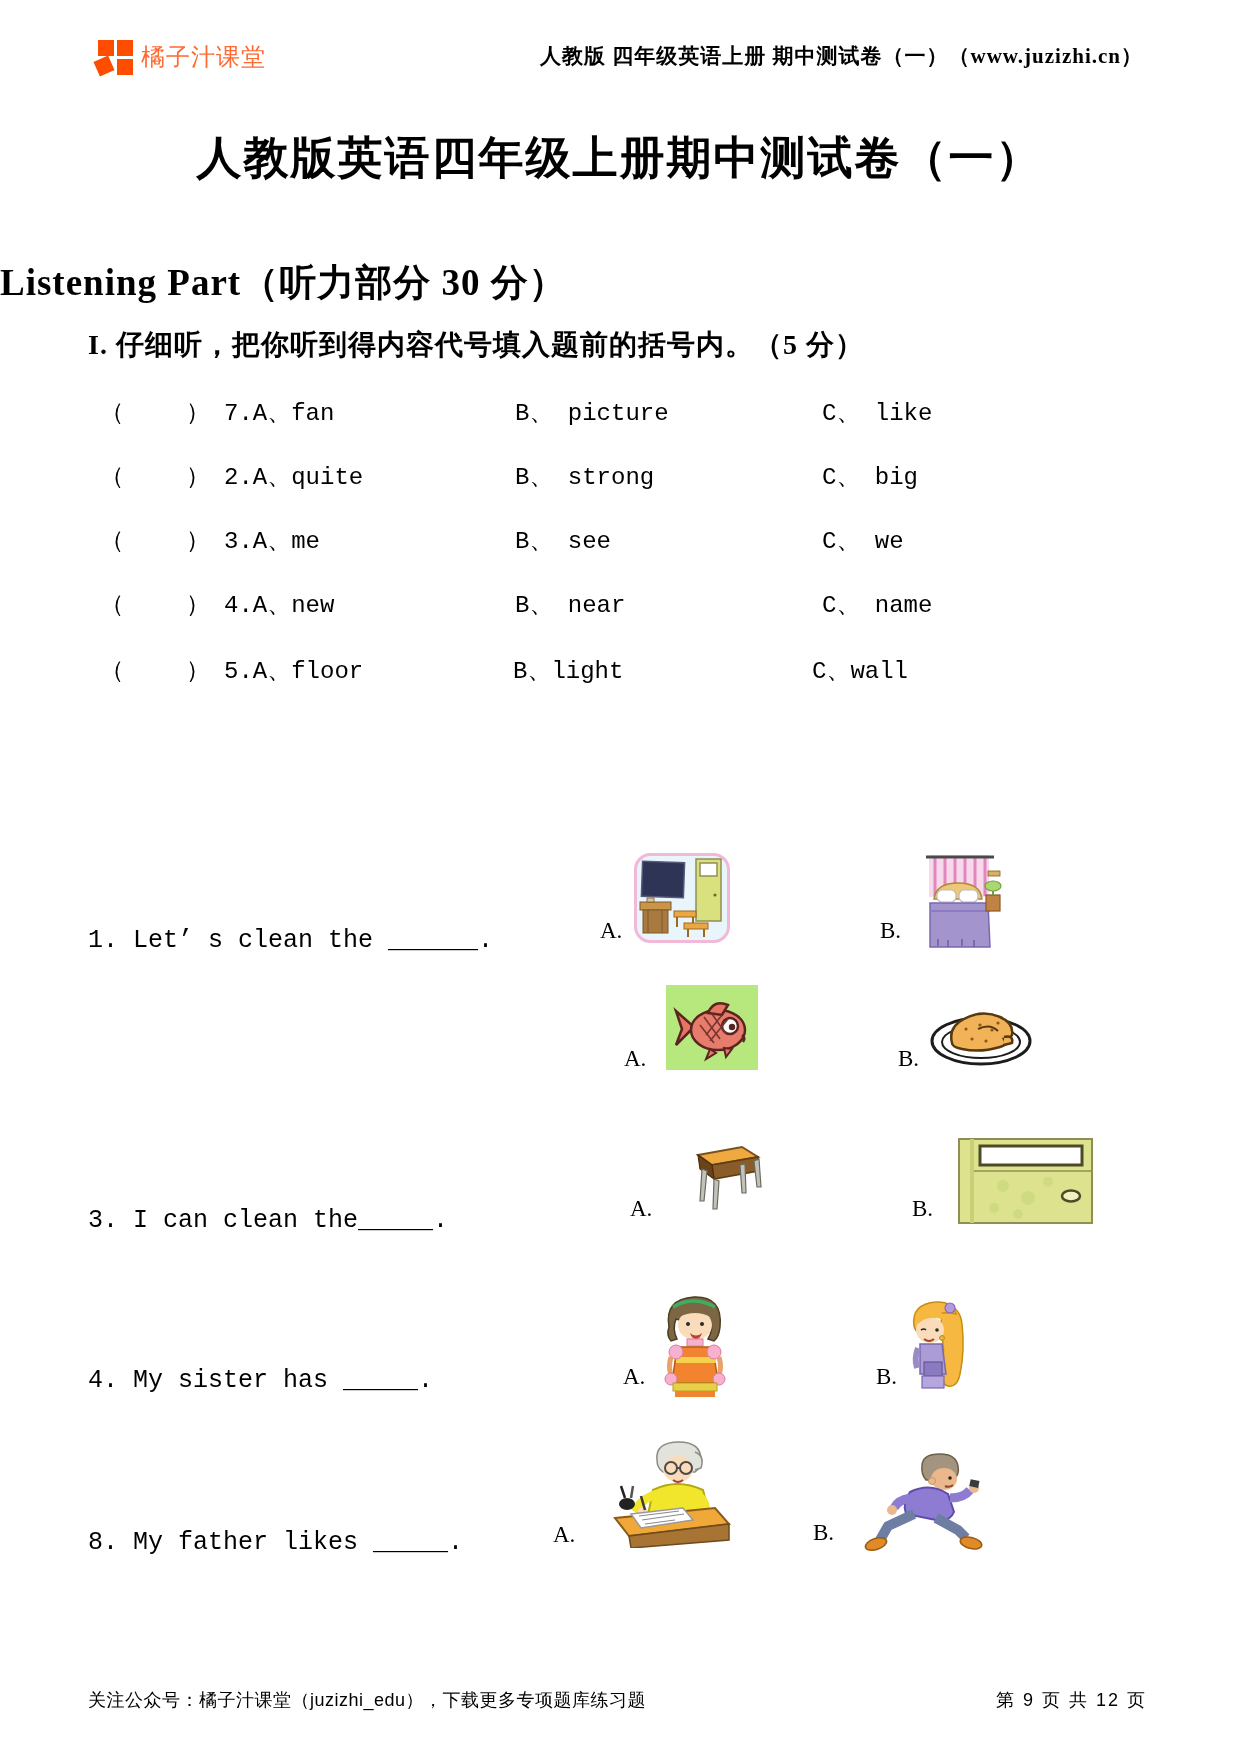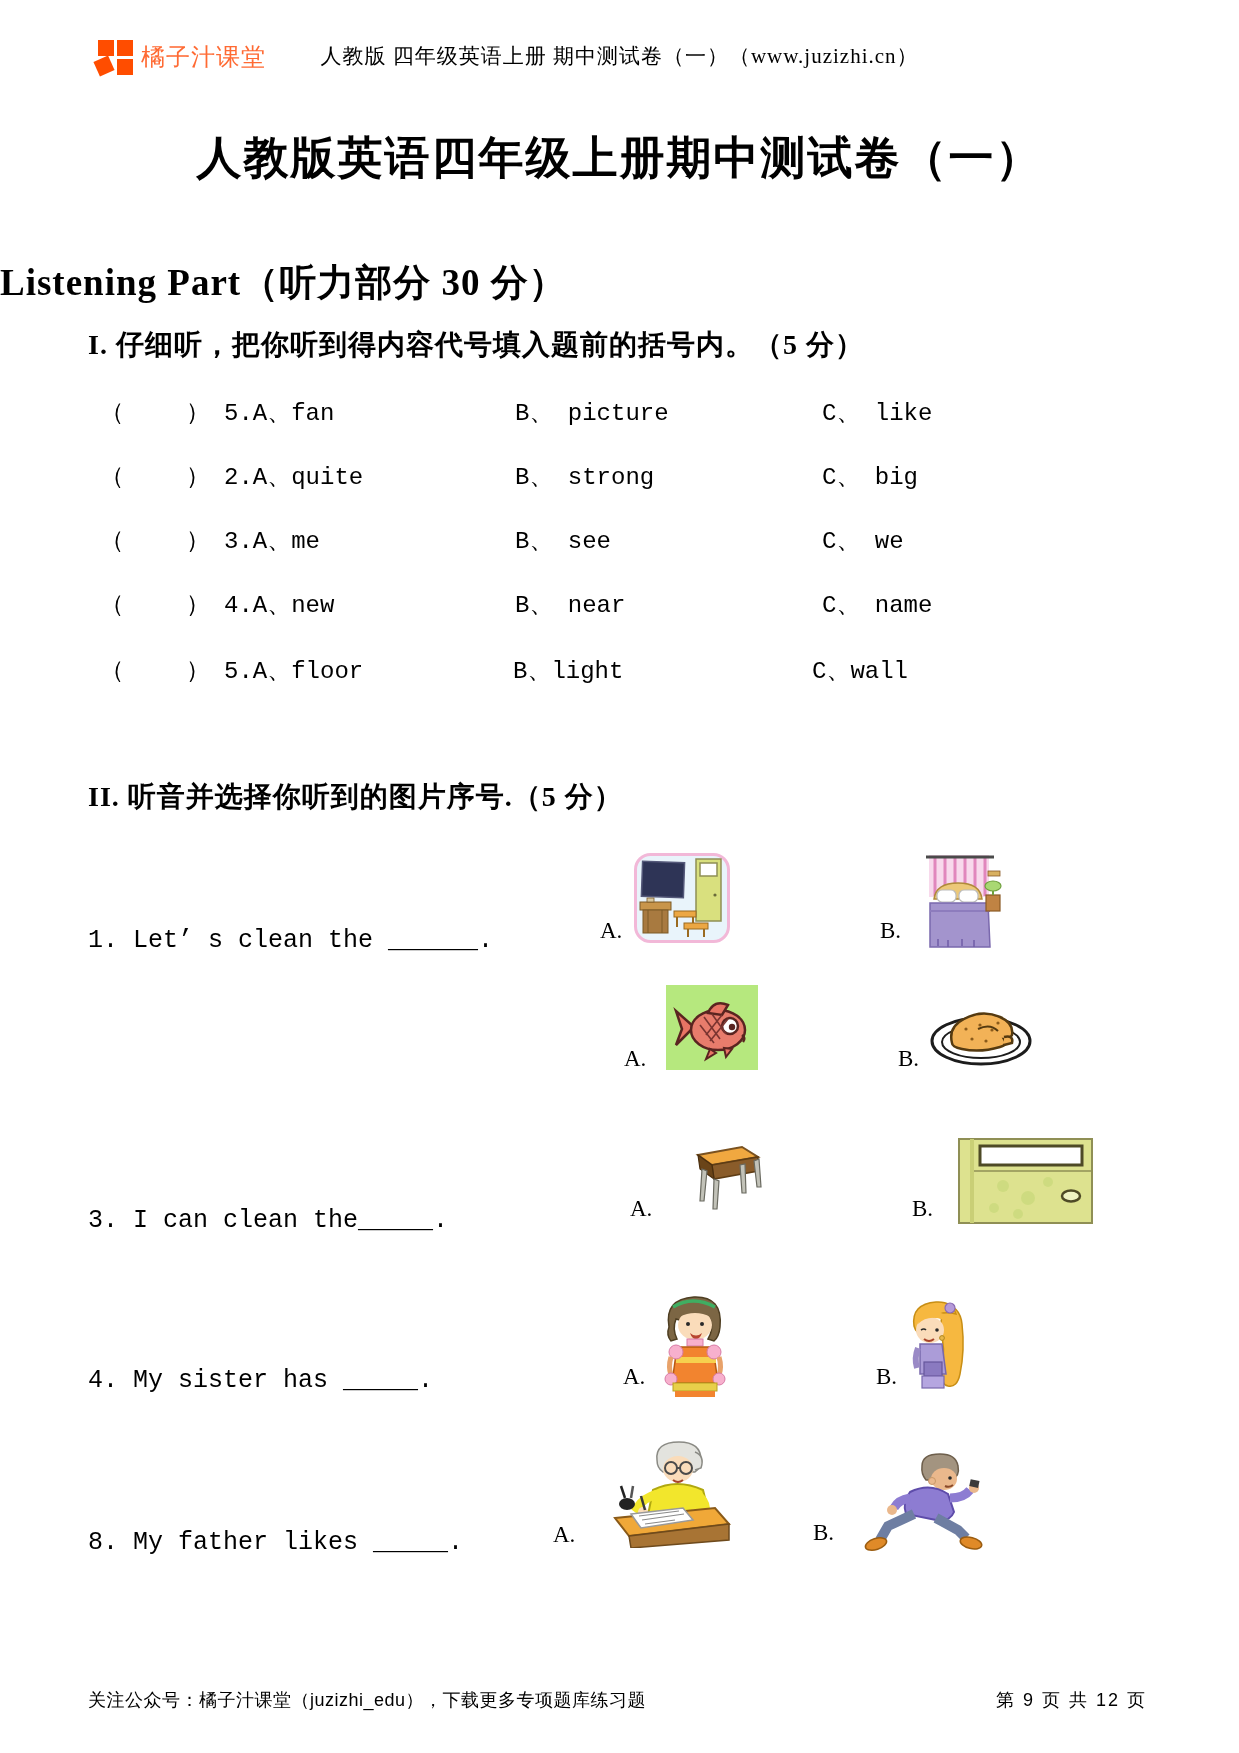--- a/index.html
+++ b/index.html
@@ -16,22 +16,22 @@
   .header{position:absolute;top:36px;left:96px;right:96px;height:44px;}
   .logo{position:absolute;left:0;top:2px;display:flex;align-items:center;gap:7px;}
   .logo-icon{position:relative;width:38px;height:38px;display:inline-block;}
   .logo-icon .sq{position:absolute;width:16px;height:16px;background:#ff4d00;}
   .logo-icon .sq1{left:2px;top:2px;}
   .logo-icon .sq2{left:21px;top:2px;}
   .logo-icon .sq3{left:21px;top:21px;}
   .logo-icon .sq4{left:0px;top:20px;transform:rotate(-24deg);}
   .brand-text{font-size:24px;color:#ff6a33;letter-spacing:1px;font-family:"Liberation Sans",sans-serif;}
   .header-title{
-    position:absolute;left:0;right:0;top:6px;text-align:center;
-    font-weight:normal;font-size:21px;letter-spacing:1px;
+    position:absolute;left:0;right:0;top:6px;text-align:right;
+    font-weight:bold;font-size:21px;letter-spacing:1px;
   }
   
   .main-title{
     position:absolute;top:128px;left:0;width:100%;text-align:center;
     font-size:45px;font-weight:bold;letter-spacing:2px;
   }
   .part-heading{
     position:absolute;top:258px;left:0;width:100%;text-align:left;
     font-size:37px;font-weight:bold;letter-spacing:1px;
   }
@@ -86,21 +86,21 @@
   </div>
 
   <div class="main-title">人教版英语四年级上册期中测试卷（一）</div>
   <div class="part-heading">Listening Part（听力部分 30 分）</div>
 
   <div class="sec-heading" id="sec1-heading">I. 仔细听，把你听到得内容代号填入题前的括号内。（5 分）</div>
 
   <div class="opt-row" style="top:396px;">
     <span class="br-open">（</span>
     <span class="br-close">）</span>
-    <span class="opt-a">5.A、fan</span>
+    <span class="opt-a">7.A、fan</span>
     <span class="opt-b">B、 picture</span>
     <span class="opt-c">C、 like</span>
   </div>
   <div class="opt-row" style="top:460px;">
     <span class="br-open">（</span>
     <span class="br-close">）</span>
     <span class="opt-a">2.A、quite</span>
     <span class="opt-b">B、 strong</span>
     <span class="opt-c">C、 big</span>
   </div>
@@ -119,21 +119,20 @@
     <span class="opt-c">C、 name</span>
   </div>
   <div class="opt-row" style="top:654px;">
     <span class="br-open">（</span>
     <span class="br-close">）</span>
     <span class="opt-a">5.A、floor</span>
     <span class="opt-b" style="left:513px;">B、light</span>
     <span class="opt-c" style="left:812px;">C、wall</span>
   </div>
 
-  <div class="sec-heading" id="sec2-heading">II. 听音并选择你听到的图片序号.（5 分）</div>
 
   <div class="q-text" style="top:926px;text-align:center;">1. Let’ s clean the ______.</div>
   <div class="pic-label" style="left:600px;top:918px;">A.</div>
   <div class="pic" style="left:634px;top:853px;">
     <svg width="96" height="90" viewBox="0 0 96 90">
       <rect x="1.5" y="1.5" width="93" height="87" rx="15" fill="#e9f4fb" stroke="#f2b8d8" stroke-width="3"></rect>
       <rect x="8" y="9" width="42" height="35" fill="#2e3456" stroke="#55597a" stroke-width="1.5" transform="rotate(2 29 26)"></rect>
       <rect x="62" y="6" width="25" height="62" fill="#d9e07e" stroke="#8f8f55" stroke-width="1.5"></rect>
       <rect x="66" y="10" width="17" height="13" fill="#ffffff" stroke="#8f8f55" stroke-width="1.5"></rect>
       <circle cx="81" cy="42" r="1.6" fill="#6a6a3a"></circle>

